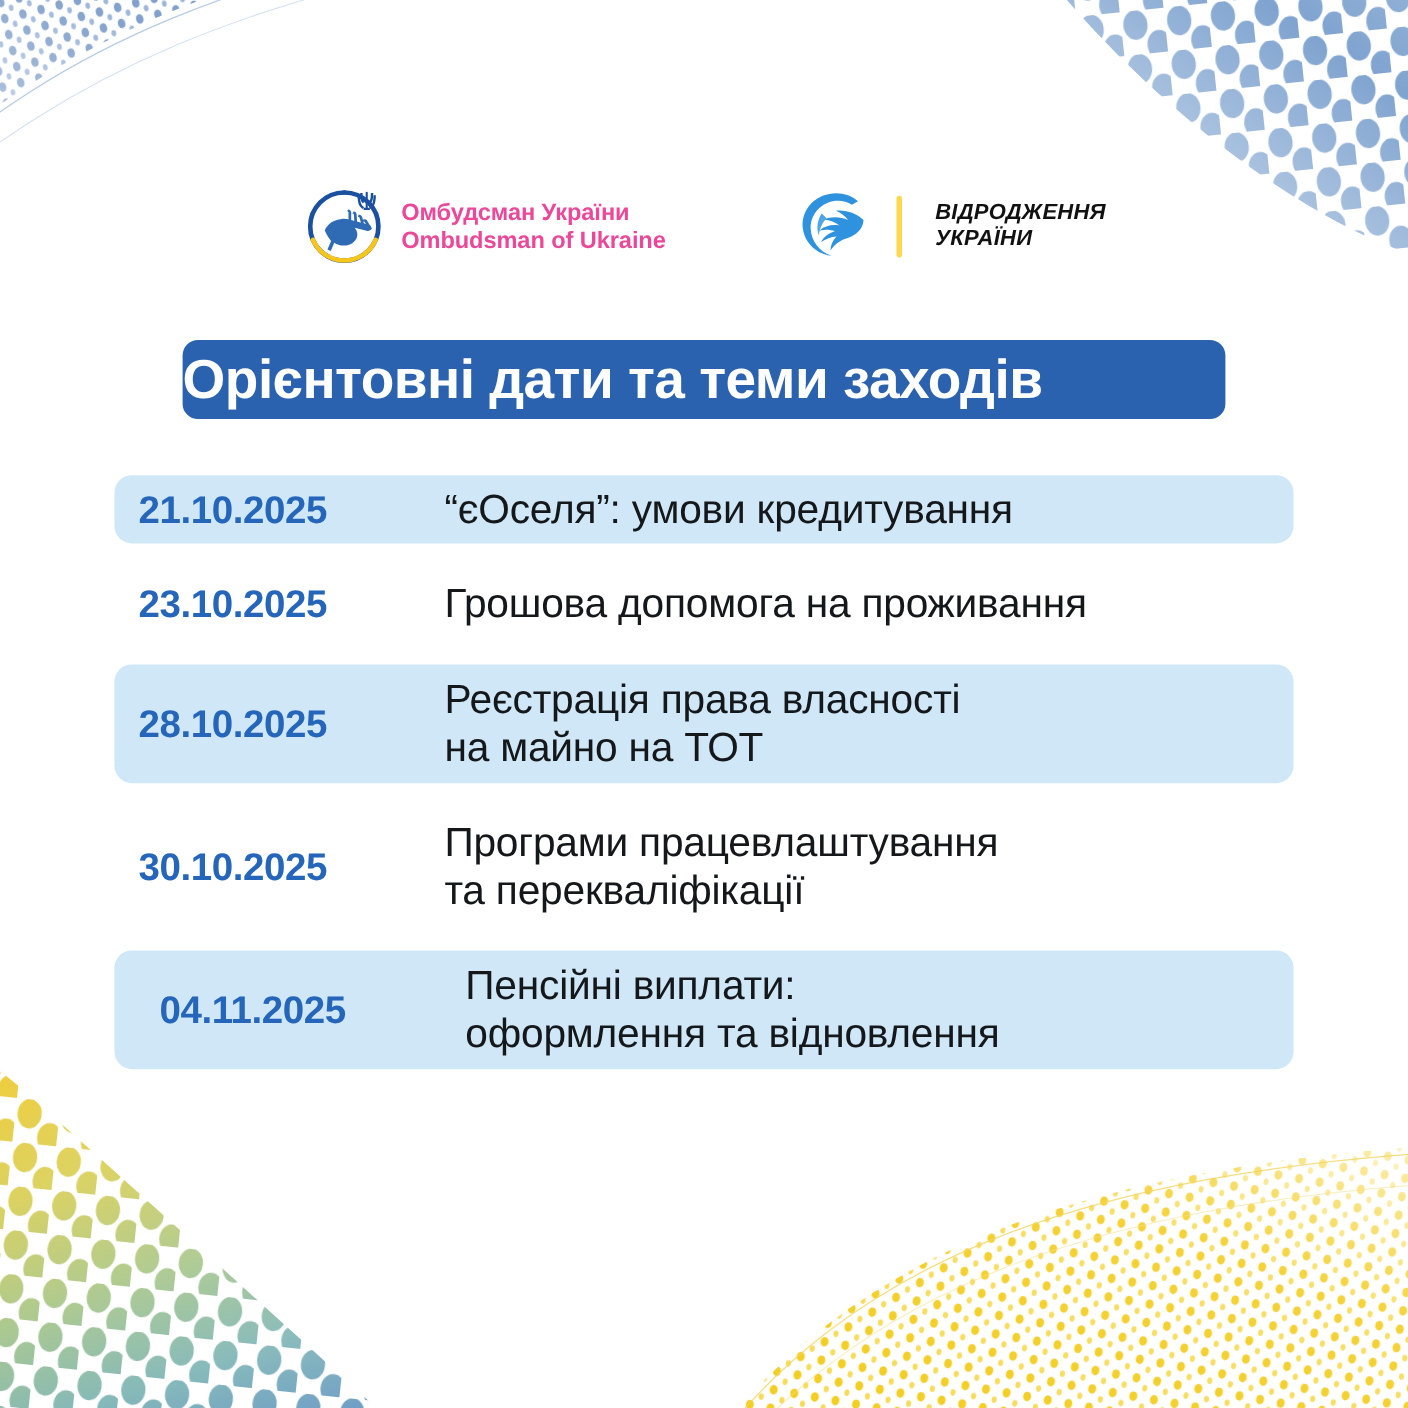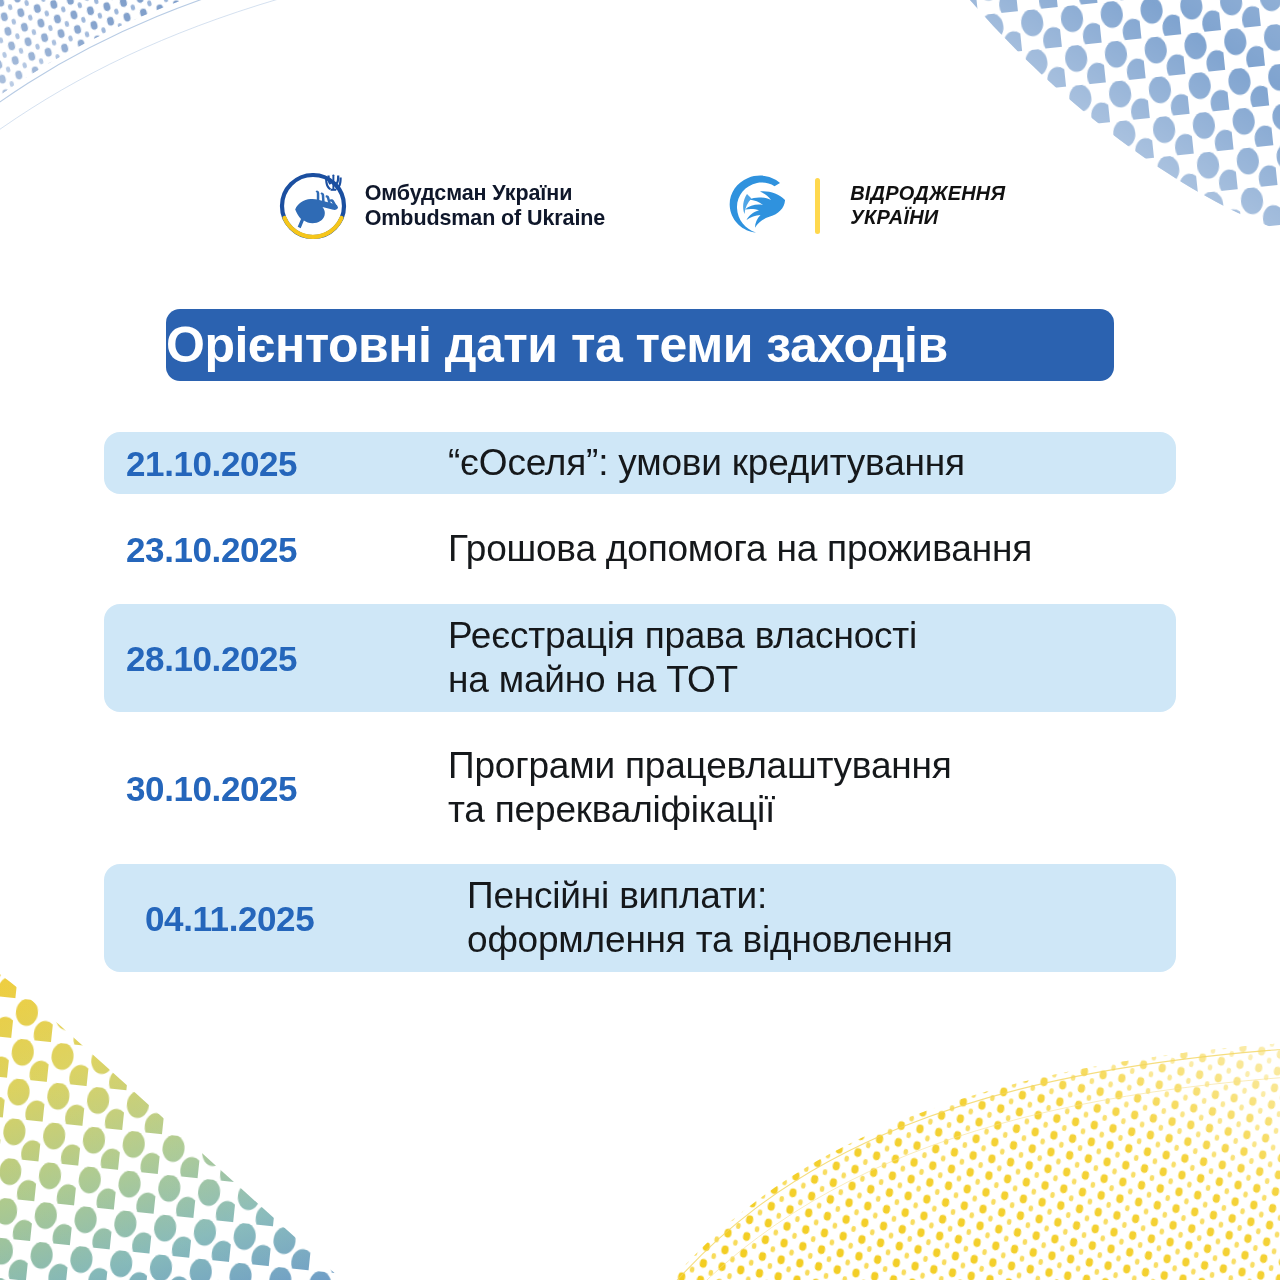--- a/index.html
+++ b/index.html
@@ -52,21 +52,21 @@
   .logo-text-omb {
     display: flex;
     flex-direction: column;
     justify-content: center;
     line-height: 1.16;
   }
   .logo-text-omb .l1,
   .logo-text-omb .l2 {
     font-size: 21.5px;
     font-weight: 700;
-    color: #0f172a;
+    color: #ec4899;
     letter-spacing: -0.1px;
     white-space: nowrap;
   }
   .logo-divider {
     width: 5px;
     height: 56px;
     border-radius: 3px;
     background: #FFD84D;
     margin: 0 16px 0 6px;
     flex: 0 0 auto;
@@ -120,21 +120,20 @@
   }
   .row {
     position: relative;
     margin: 0 auto;
     width: 1072px;
     box-sizing: border-box;
     display: flex;
     align-items: center;
     padding: 0 0 0 22px;
     border-radius: 16px;
-    gap: 44px;
   }
   .row.shaded { background: #CFE7F7; }
   .row.plain  { background: transparent; }
   .row-1 { height: 62px; }
   .row-2 { height: 62px; margin-top: 24px; }
   .row-3 { height: 108px; margin-top: 24px; justify-content: center; }
   .row-4 { height: 108px; margin-top: 22px; }
   .row-5 { height: 108px; margin-top: 22px; padding-left: 41px; }
 
   .row-date {

